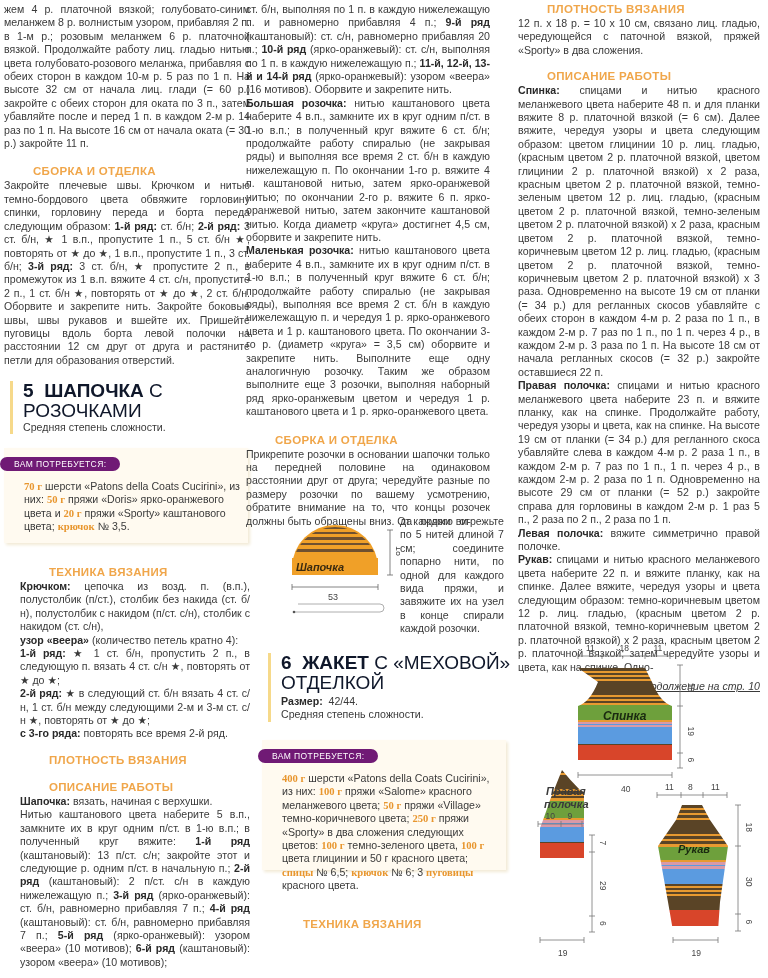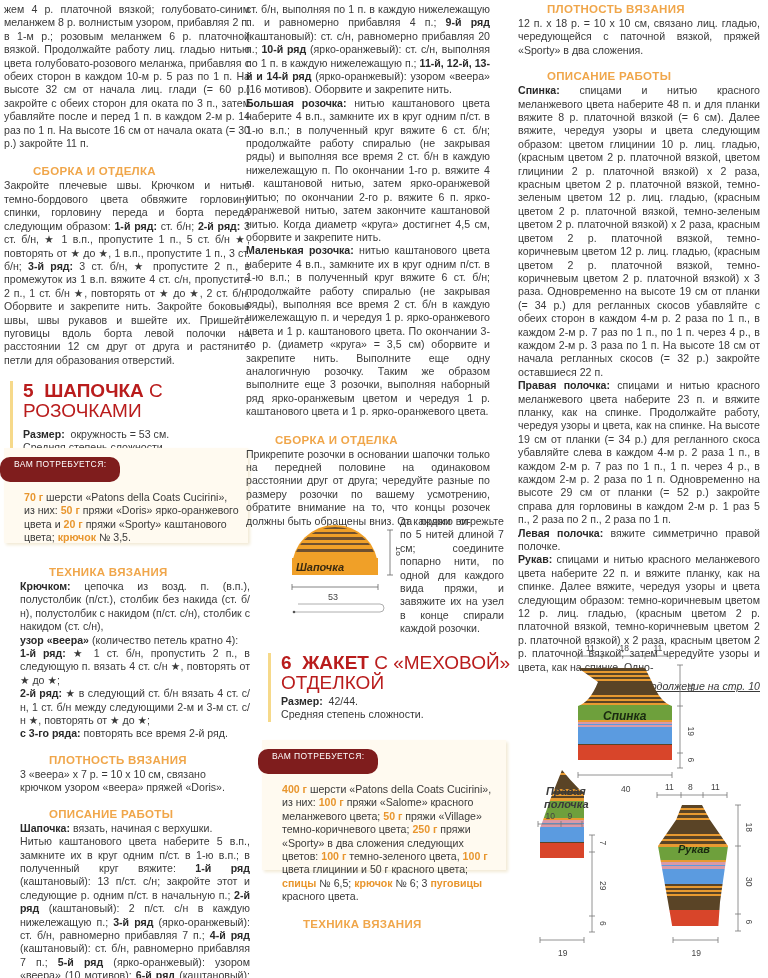--- a/index.html
+++ b/index.html
@@ -7,60 +7,58 @@
     width:768px; height:978px; background:#ffffff; overflow:hidden; position:relative;
     font-family:"Liberation Sans", sans-serif; color:#3a3a3a;
   }
   .col { position:absolute; top:0; }
   #col1 { left:4px; width:246px; }
   #col2 { left:246px; width:244px; }
   #col3 { left:518px; width:242px; }
   p, .para { margin:0; font-size:10.6px; line-height:13.4px; text-align:justify; }
   b, .bold { font-weight:bold; color:#2a2a2a; }
   .hd { font-size:11.5px; font-weight:bold; color:#f0a64a; letter-spacing:0.3px; margin:0 0 1px 0; line-height:14px;padding-left:29px; }
-  .acc { color:#e8962e; font-weight:bold; }
+  .acc { color:#e8962e; font-weight:bold;font-family:Liberation Serif, serif; }
   .gap { height:12px; }
   .title-box { position:absolute; border-left:3px solid #f6d98a; padding-left:10px; }
-  .title { font-size:19px; line-height:20px; color:#b91c1c; font-weight:bold; margin:0; }
+  .title { font-size:19px; line-height:20px; color:#0f172a; font-weight:bold; margin:0; }
   .title .thin { font-weight:normal; }
   .need-box { position:absolute; background:#fffaf0; box-shadow: 2px 2px 3px #f2ead6; }
-  .pill { display:inline-block; background:#7f1d1d; color:#ffffff; font-size:8.5px; letter-spacing:0.4px; padding:2px 14px 13px 14px; border-radius:10px; margin-left:-8px; }
+  .pill { display:inline-block; background:#701a75; color:#ffffff; font-size:8.5px; letter-spacing:0.4px; padding:2px 14px 2px 14px; border-radius:10px; margin-left:-8px; }
   .link { font-style:italic; text-decoration:underline; font-size:10.6px; }
   svg text { font-family:"Liberation Sans", sans-serif; }
 </style>
 </head>
 <body>
 
 <div class="col" id="col1">
   <p style="margin-top:3px;">жем 4 р. платочной вязкой; голубовато-синим меланжем 8 р. волнистым узором, прибавляя 2 п. в 1-м р.; розовым меланжем 6 р. платочной вязкой. Продолжайте работу лиц. гладью нитью цвета голубовато-розового меланжа, прибавляя с обеих сторон в каждом 10-м р. 5 раз по 1 п. На высоте 32 см от начала лиц. глади (= 60 р.) закройте с обеих сторон для оката по 3 п., затем убавляйте после и перед 1 п. в каждом 2-м р. 14 раз по 1 п. На высоте 16 см от начала оката (= 30 р.) закройте 11 п.</p>
   <div class="gap" style="height:14px"></div>
   <div class="hd">СБОРКА И ОТДЕЛКА</div>
   <p class="rich"><span>Закройте плечевые швы. Крючком и нитью темно-бордового цвета обвяжите горловину спинки, горловину переда и борта переда следующим образом: </span><span class="bold">1-й ряд:</span><span> ст. б/н; </span><span class="bold">2-й ряд:</span><span> 3 ст. б/н, ★ 1 в.п., пропустите 1 п., 5 ст. б/н ★, повторять от ★ до ★, 1 в.п., пропустите 1 п., 3 ст. б/н; </span><span class="bold">3-й ряд:</span><span> 3 ст. б/н, ★ пропустите 2 п., в промежуток из 1 в.п. вяжите 4 ст. с/н, пропустите 2 п., 1 ст. б/н ★, повторять от ★ до ★, 2 ст. б/н. Оборвите и закрепите нить. Закройте боковые швы, швы рукавов и вшейте их. Пришейте пуговицы вдоль борта левой полочки на расстоянии 12 см друг от друга и растяните петли для образования отверстий.</span></p>
 </div>
 
 <div class="title-box" style="left:10px; top:381px; width:236px;">
   <div class="title">
     <span>5</span>&nbsp;
     <span>ШАПОЧКА</span><span class="thin"> С РОЗОЧКАМИ</span>
   </div>
-  <p style="margin-top:7px;"><b>Размер:</b>&nbsp; <span>окружность = 53 см.</span></p>
   <p>Средняя степень сложности.</p>
 </div>
 
 <div class="need-box" style="left:4px; top:448px; width:244px; height:95px;">
   <span class="pill" style="margin-left:0; position:relative; top:5px; left:-4px;">ВАМ ПОТРЕБУЕТСЯ:</span>
   <p class="rich" style="padding:14px 8px 0 20px; text-align:left;"><span class="acc">70 г</span><span> шерсти «Patons della Coats Cucirini», из них: </span><span class="acc">50 г</span><span> пряжи «Doris» ярко-оранжевого цвета и </span><span class="acc">20 г</span><span> пряжи «Sporty» каштанового цвета; </span><span class="acc">крючок</span><span> № 3,5.</span></p>
 </div>
 
 <div class="col" style="left:20px; top:565px; width:230px;">
   <div class="hd">ТЕХНИКА ВЯЗАНИЯ</div>
   <p class="rich"><span class="bold">Крючком:</span><span> цепочка из возд. п. (в.п.), полустолбик (п/ст.), столбик без накида (ст. б/н), полустолбик с накидом (п/ст. с/н), столбик с накидом (ст. с/н),</span><br><span class="bold">узор «веера»</span><span> (количество петель кратно 4):</span><br><span class="bold">1-й ряд:</span><span> ★ 1 ст. б/н, пропустить 2 п., в следующую п. вязать 4 ст. с/н ★, повторять от ★ до ★;</span><br><span class="bold">2-й ряд:</span><span> ★ в следующий ст. б/н вязать 4 ст. с/н, 1 ст. б/н между следующими 2-м и 3-м ст. с/н ★, повторять от ★ до ★;</span><br><span class="bold">с 3-го ряда:</span><span> повторять все время 2-й ряд.</span></p>
   <div class="gap"></div>
   <div class="hd">ПЛОТНОСТЬ ВЯЗАНИЯ</div>
-  <p style="text-align:left">3 «веера» х 7 р. = 10 х 10 см, связано крючком узором «веера» пряжей «Doris».</p>
   <div class="gap"></div>
   <div class="hd">ОПИСАНИЕ РАБОТЫ</div>
   <p class="rich"><span class="bold">Шапочка:</span><span> вязать, начиная с верхушки.</span><br><span>Нитью каштанового цвета наберите 5 в.п., замкните их в круг одним п/ст. в 1-ю в.п.; в полученный круг вяжите: </span><span class="bold">1-й ряд</span><span> (каштановый): 13 п/ст. с/н; закройте этот и следующие р. одним п/ст. в начальную п.; </span><span class="bold">2-й ряд</span><span> (каштановый): 2 п/ст. с/н в каждую нижележащую п.; </span><span class="bold">3-й ряд</span><span> (ярко-оранжевый): ст. б/н, равномерно прибавляя 7 п.; </span><span class="bold">4-й ряд</span><span> (каштановый): ст. б/н, равномерно прибавляя 7 п.; </span><span class="bold">5-й ряд</span><span> (ярко-оранжевый): узором «веера» (10 мотивов); </span><span class="bold">6-й ряд</span><span> (каштановый): узором «веера» (10 мотивов); </span></p>
 </div>
 
 <div class="col" id="col2">
   <p class="rich" style="margin-top:3px;"><span>ст. б/н, выполняя по 1 п. в каждую нижележащую п. и равномерно прибавляя 4 п.; </span><span class="bold">9-й ряд</span><span> (каштановый): ст. с/н, равномерно прибавляя 20 п.; </span><span class="bold">10-й ряд</span><span> (ярко-оранжевый): ст. с/н, выполняя по 1 п. в каждую нижележащую п.; </span><span class="bold">11-й, 12-й, 13-й и 14-й ряд</span><span> (ярко-оранжевый): узором «веера» (16 мотивов). Оборвите и закрепите нить.</span><br><span class="bold">Большая розочка:</span><span> нитью каштанового цвета наберите 4 в.п., замкните их в круг одним п/ст. в 1-ю в.п.; в полученный круг вяжите 6 ст. б/н; продолжайте работу спиралью (не закрывая ряды) и выполняя все время 2 ст. б/н в каждую нижележащую п. По окончании 1-го р. вяжите 4 п. каштановой нитью, затем ярко-оранжевой нитью; по окончании 2-го р. вяжите 6 п. ярко-оранжевой нитью, затем закончите каштановой нитью. Когда диаметр «круга» достигнет 4,5 см, оборвите и закрепите нить.</span><br><span class="bold">Маленькая розочка:</span><span> нитью каштанового цвета наберите 4 в.п., замкните их в круг одним п/ст. в 1-ю в.п.; в полученный круг вяжите 6 ст. б/н; продолжайте работу спиралью (не закрывая ряды), выполняя все время 2 ст. б/н в каждую нижележащую п. и чередуя 1 р. ярко-оранжевого цвета и 1 р. каштанового цвета. По окончании 3-го р. (диаметр «круга» = 3,5 см) оборвите и закрепите нить. Выполните еще одну аналогичную розочку. Таким же образом выполните еще 3 розочки, выполняя наборный ряд ярко-оранжевым цветом и чередуя 1 р. каштанового цвета и 1 р. ярко-оранжевого цвета.</span></p>
   <div class="gap" style="height:14px"></div>
   <div class="hd">СБОРКА И ОТДЕЛКА</div>
   <p>Прикрепите розочки в основании шапочки только на передней половине на одинаковом расстоянии друг от друга; чередуйте разные по размеру розочки по вашему усмотрению, обратите внимание на то, что концы розочек должны быть обращены вниз. От каждого ви-</p>

